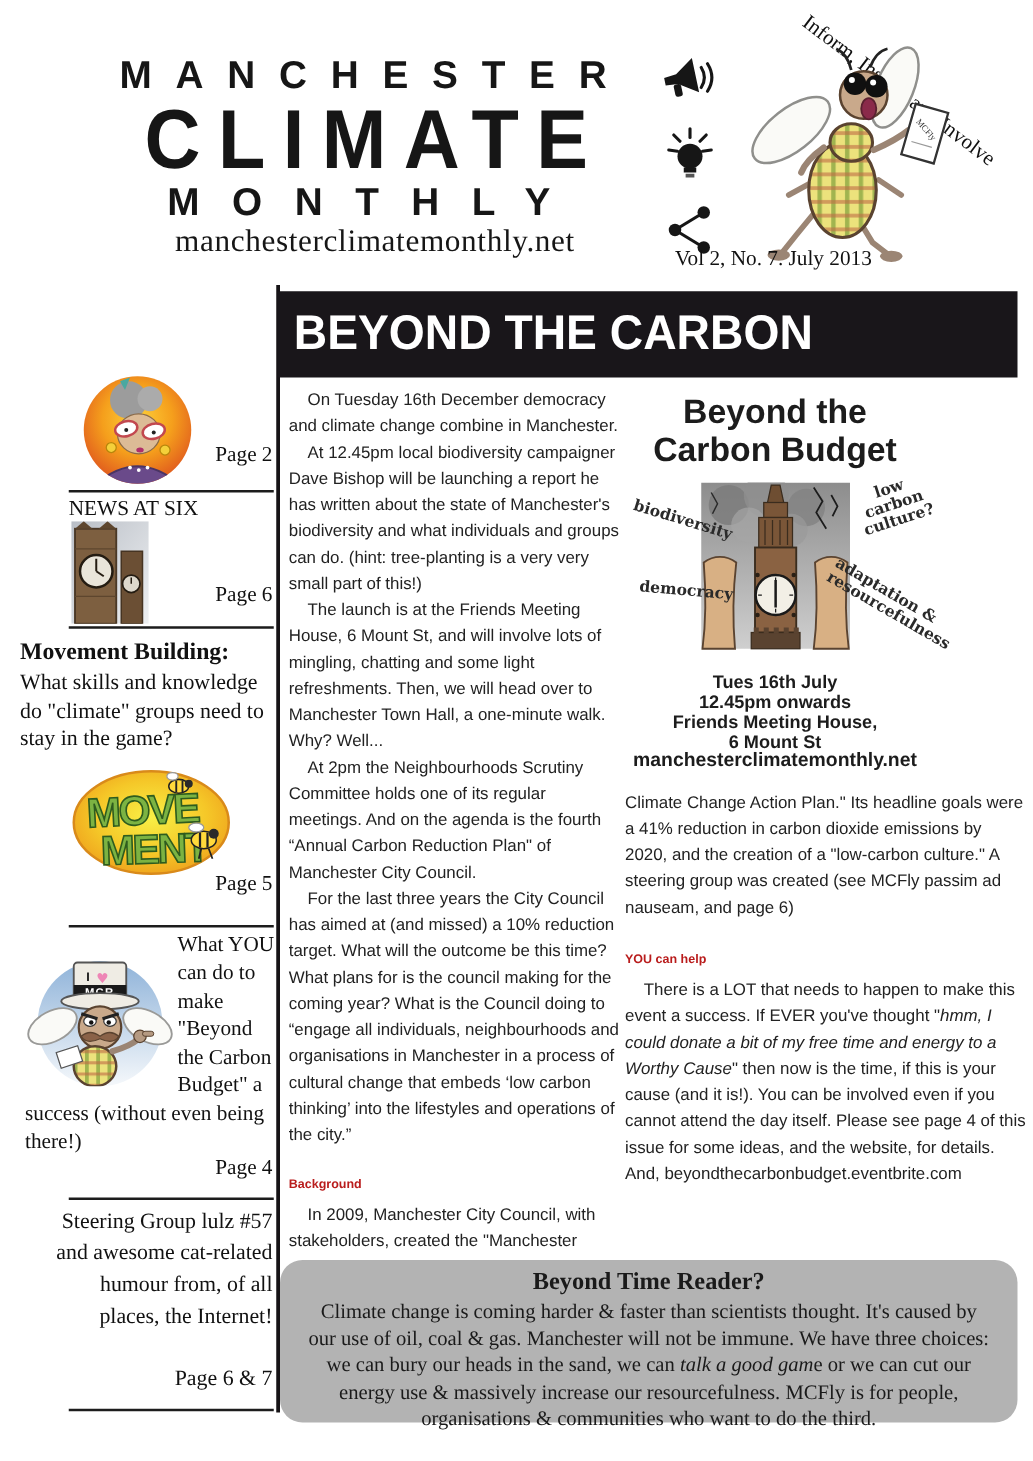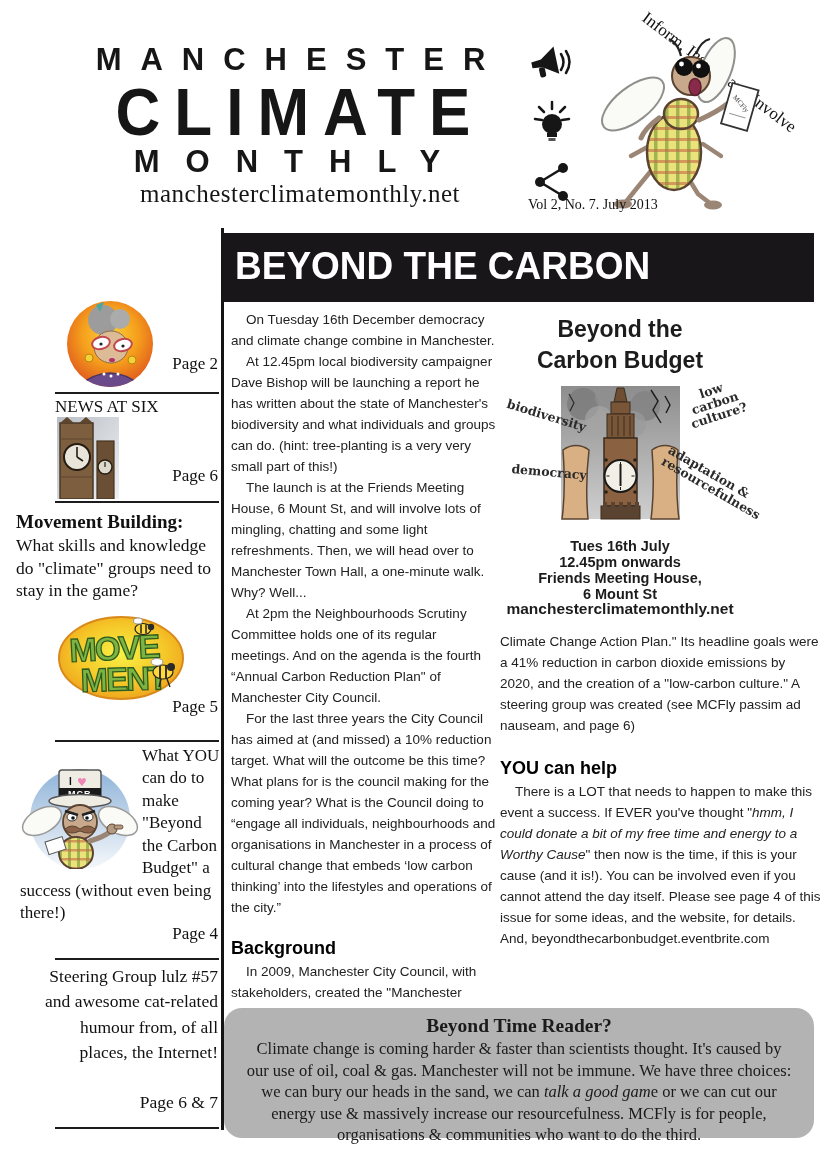--- a/index.html
+++ b/index.html
@@ -8,21 +8,21 @@
 
   
   .mast-title{position:absolute;left:64px;top:44px;width:472px;text-align:center;
               font-family:"Liberation Sans",sans-serif;font-weight:bold;color:#161616;}
   .mast-l1{font-size:31px;letter-spacing:19px;line-height:32px;}
   .mast-l2{font-size:62px;letter-spacing:14px;line-height:64px;transform:scaleY(1.08);transform-origin:center top;font-weight:800;margin-top:2px;}
   .mast-l3{font-size:31px;letter-spacing:26px;line-height:32px;margin-top:4px;}
   .mast-url{font-family:"Liberation Serif",serif;font-weight:normal;font-size:25px;letter-spacing:0.5px;margin-top:2px;}
   .mast-icons{position:absolute;left:528px;top:46px;width:48px;display:flex;flex-direction:column;gap:14px;align-items:center;}
   .tagline{position:absolute;left:650px;top:8px;font-size:17px;transform:rotate(37deg);transform-origin:0 0;white-space:nowrap;}
-  .issue{position:absolute;left:528px;top:197px;font-size:14px;}
+  .issue{position:absolute;left:540px;top:197px;font-size:17px;}
   .mascot{position:absolute;left:595px;top:24px;}
 
   
   .hline{position:absolute;left:55px;width:164px;height:2px;background:#1c1c1c;}
   .vline{position:absolute;left:221px;top:228px;width:3px;height:902px;background:#161316;}
   .sb-block{position:absolute;font-size:16.5px;line-height:1.28;}
   .sb-title{font-weight:bold;font-size:17px;}
   .sb-title-reg{font-weight:normal;font-size:17px;}
   .pagenum{position:absolute;left:55px;width:163px;text-align:right;font-size:17px;}
   .sb4{position:absolute;left:20px;top:745px;width:202px;font-size:17px;line-height:1.32;}
@@ -30,29 +30,29 @@
   .sb5{position:absolute;left:28px;top:964px;width:190px;text-align:right;font-size:17.5px;line-height:1.45;}
   .sb5 .pg{margin-top:24px;}
 
   
   .banner{position:absolute;left:222px;top:233px;width:592px;height:69px;background:#19161a;}
   .banner span{display:inline-block;color:#fff;font-family:"Liberation Sans",sans-serif;
                font-weight:800;font-size:37px;line-height:69px;padding-left:13px;
                transform:scaleY(1.05);transform-origin:left center;letter-spacing:0px;}
   .col1{position:absolute;left:231px;top:309px;width:266px;font-family:"Liberation Sans",sans-serif;}
   .col1 p{margin:0;font-size:13.5px;line-height:21px;text-indent:15px;color:#222;}
-  .subhead{font-family:"Liberation Sans",sans-serif;font-weight:bold;font-size:18px;line-height:18px;margin:21px 0 4px;color:#000000;}
+  .subhead{font-family:"Liberation Sans",sans-serif;font-weight:bold;font-size:10px;line-height:18px;margin:21px 0 4px;color:#b91c1c;}
   .col2{position:absolute;left:500px;top:631px;width:322px;font-family:"Liberation Sans",sans-serif;}
   .col2 p{margin:0;font-size:13.5px;line-height:21px;color:#222;}
   .col2 p.ind{text-indent:15px;}
   .col2 .subhead{margin:23px 0 4px;}
 
   
   .poster-title{position:absolute;left:505px;top:314px;width:230px;text-align:center;
-                font-family:"Liberation Sans",sans-serif;font-weight:800;font-size:23px;line-height:31px;color:#1c1c1c;}
+                font-family:"Liberation Sans",sans-serif;font-weight:800;font-size:27px;line-height:31px;color:#1c1c1c;}
   .poster-art{position:absolute;left:553px;top:386px;}
   .plabel{position:absolute;font-family:"DejaVu Serif",serif;font-size:12.5px;font-weight:600;color:#2a2a2a;line-height:1.02;}
   .pl-bio{left:509px;top:398px;transform:rotate(17deg);transform-origin:0 0;}
   .pl-low{left:676px;top:396px;width:70px;text-align:center;transform:rotate(-18deg);transform-origin:0 0;}
   .pl-dem{left:512px;top:463px;transform:rotate(5deg);transform-origin:0 0;}
   .pl-ada{left:672px;top:444px;width:92px;text-align:center;transform:rotate(30deg);transform-origin:0 0;}
   .poster-when{position:absolute;left:520px;top:538px;width:200px;text-align:center;
                font-family:"Liberation Sans",sans-serif;font-weight:bold;font-size:14.5px;line-height:16px;color:#1c1c1c;}
   .poster-url{position:absolute;left:505px;top:600px;width:230px;text-align:center;
               font-family:"Liberation Sans",sans-serif;font-weight:bold;font-size:15.5px;color:#1c1c1c;}

